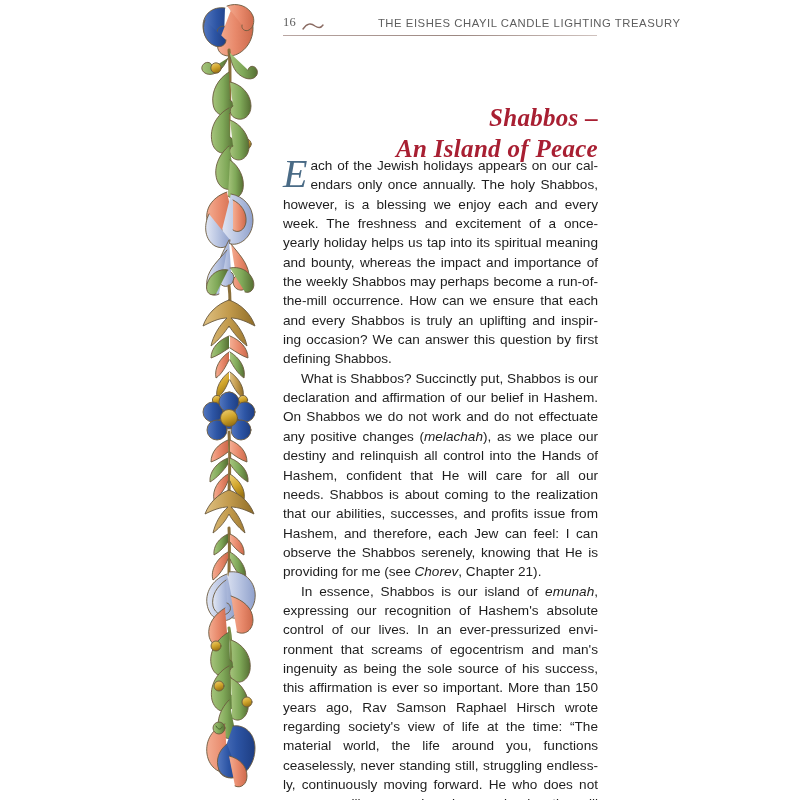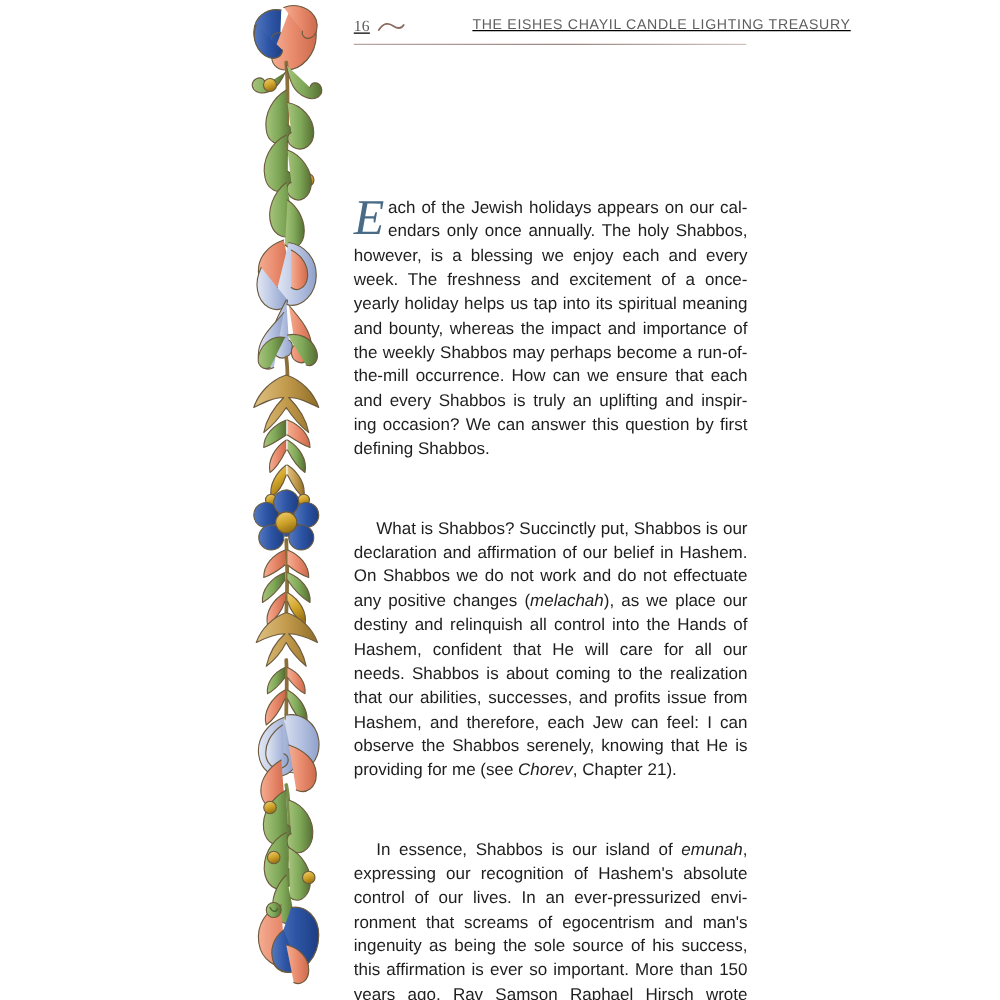--- a/index.html
+++ b/index.html
@@ -30,24 +30,23 @@
   
   #running-head {
     position: absolute;
     left: 283px;
     top: 14px;
     width: 315px;
     height: 28px;
   }
   .rh-row {
     display: flex;
-    align-items: flex-start;
+    align-items: center;
     gap: 6px;
     height: 17px;
-    text-decoration: underline;
   }
   .rh-folio {
     font-family: "Liberation Serif", serif;
     font-size: 12.5px;
     color: #5b5b5b;
     letter-spacing: 0.2px;
   }
   .rh-swash {
     display: block;
     width: 22px;
@@ -99,21 +98,20 @@
     color: #1e1e1e;
     text-align: justify;
     text-justify: inter-word;
     hyphens: manual;
   }
   #body-text p {
     margin: 0;
   }
   #body-text p + p {
     text-indent: 18px;
-    margin-top: 44px;
   }
   .dropcap {
     float: left;
     font-family: "Liberation Serif", serif;
     font-style: italic;
     font-size: 40px;
     line-height: 32px;
     color: #4a6b86;
     padding: 2px 2px 0 0;
     margin-right: 1px;
@@ -273,20 +271,24 @@
       <span class="rh-swash">
         <svg width="22" height="10" viewBox="0 0 22 10" xmlns="http://www.w3.org/2000/svg">
           <path d="M1 7 C5 1 9 1 13 4 C16 6 19 6 21 3" fill="none" stroke="#8a6b62" stroke-width="1.4" stroke-linecap="round"></path>
         </svg>
       </span>
       <span class="rh-title">THE EISHES CHAYIL CANDLE LIGHTING TREASURY</span>
     </div>
     <div class="rh-rule"></div>
   </div>
 
+  <h1 id="chapter-title">
+    <span class="tline">Shabbos –</span>
+    <span class="tline">An Island of Peace</span>
+  </h1>
 
   <div id="body-text">
 
     <p>
       <span class="dropcap">E</span><span>ach of the Jewish holidays appears on our cal-endars only once annually. The holy Shabbos, however, is a blessing we enjoy each and every week. The freshness and excitement of a once-yearly holiday helps us tap into its spiritual meaning and bounty, whereas the impact and importance of the weekly Shabbos may perhaps become a run-of-the-mill occurrence. How can we ensure that each and every Shabbos is truly an uplifting and inspir-ing occasion? We can answer this question by first defining Shabbos.</span>
     </p>
 
     <p>
       <span>What is Shabbos? Succinctly put, Shabbos is our declaration and affirmation of our belief in Hashem. On Shabbos we do not work and do not effectuate any positive changes (</span><em>melachah</em><span>), as we place our destiny and relinquish all control into the Hands of Hashem, confident that He will care for all our needs. Shabbos is about coming to the realization that our abilities, successes, and profits issue from Hashem, and therefore, each Jew can feel: I can observe the Shabbos serenely, knowing that He is providing for me (see </span><em>Chorev</em><span>, Chapter 21).</span>
     </p>

